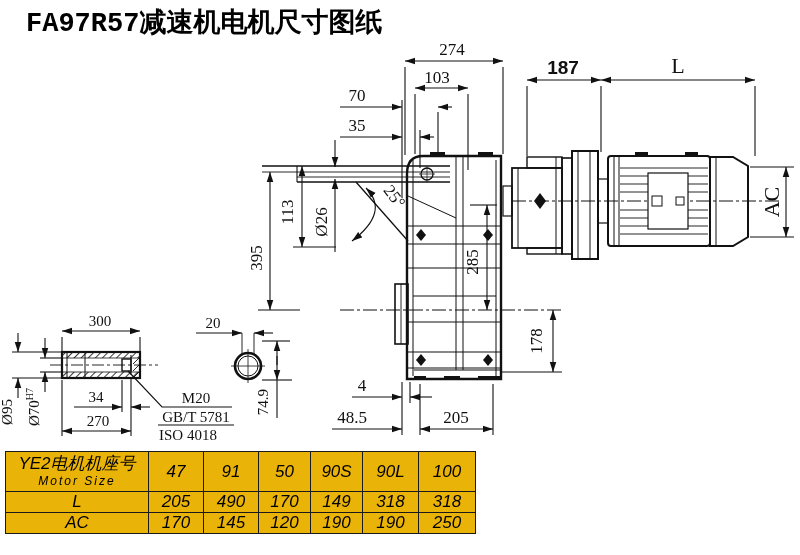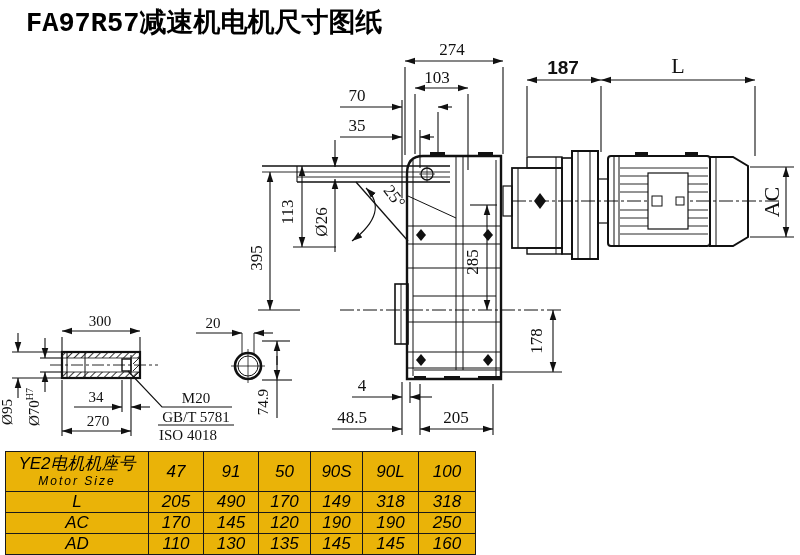--- a/index.html
+++ b/index.html
@@ -309,25 +309,16 @@
     </tr>
     <tr>
       <td>AC</td>
       <td>170</td>
       <td>145</td>
       <td>120</td>
       <td>190</td>
       <td>190</td>
       <td>250</td>
     </tr>
-    <tr>
-      <td>AD</td>
-      <td>110</td>
-      <td>130</td>
-      <td>135</td>
-      <td>145</td>
-      <td>145</td>
-      <td>160</td>
-    </tr>
   </tbody>
     </table>
 
 </div>
 
 </body></html>

